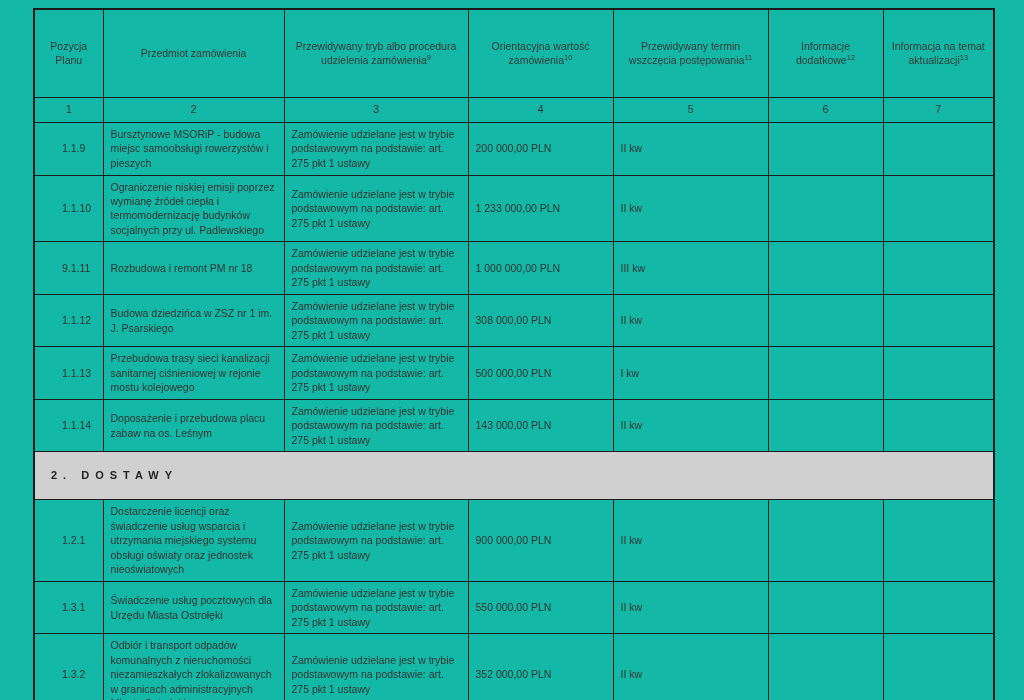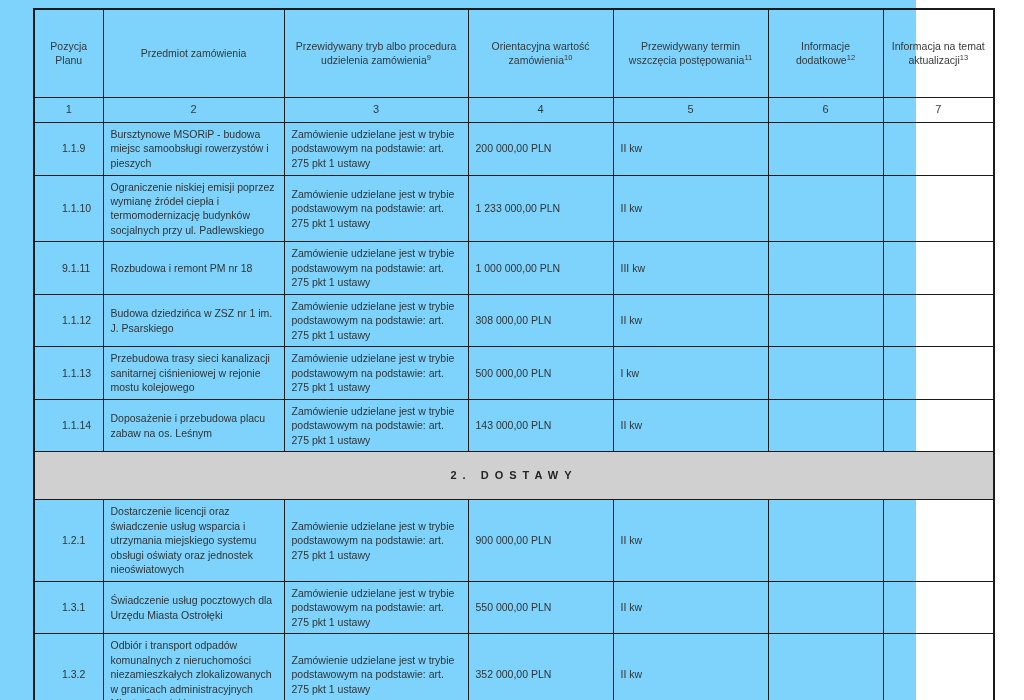--- a/index.html
+++ b/index.html
@@ -7,23 +7,23 @@
     padding: 0;
     background: #ffffff;
     width: 1024px;
     height: 700px;
     font-family: "Liberation Sans", sans-serif;
     color: #2e2e2e;
     overflow: hidden;
   }
   .page {
     position: relative;
-    width: 916px;
+    width: 1024px;
     height: 700px;
-    background: #7dd3fc;
+    background: #14b8a6;
   }
   table.plan {
     position: absolute;
     left: 33px;
     top: 8px;
     border-collapse: collapse;
     table-layout: fixed;
     width: 960px;
     border: 2px solid #1b1b1b;
   }
@@ -59,21 +59,21 @@
   tr.numbers-row td {
     text-align: center;
     font-size: 11px;
     color: #383838;
     padding: 0;
   }
   tr.item-row td { padding: 4px 7px; color: #333333; }
   tr.item-row td.cell-position { padding-left: 27px; }
   tr.section-row td {
     background: #d0d0d0;
-    text-align: center;
+    text-align: left;
     font-weight: bold;
     font-size: 11px;
     letter-spacing: 6px;
     color: #242424;
     padding: 16px;
   }
   .h-1119 { height: 53px; }
   .h-11110 { height: 66px; }
   .h-11111 { height: 50px; }
   .h-11112 { height: 47px; }

